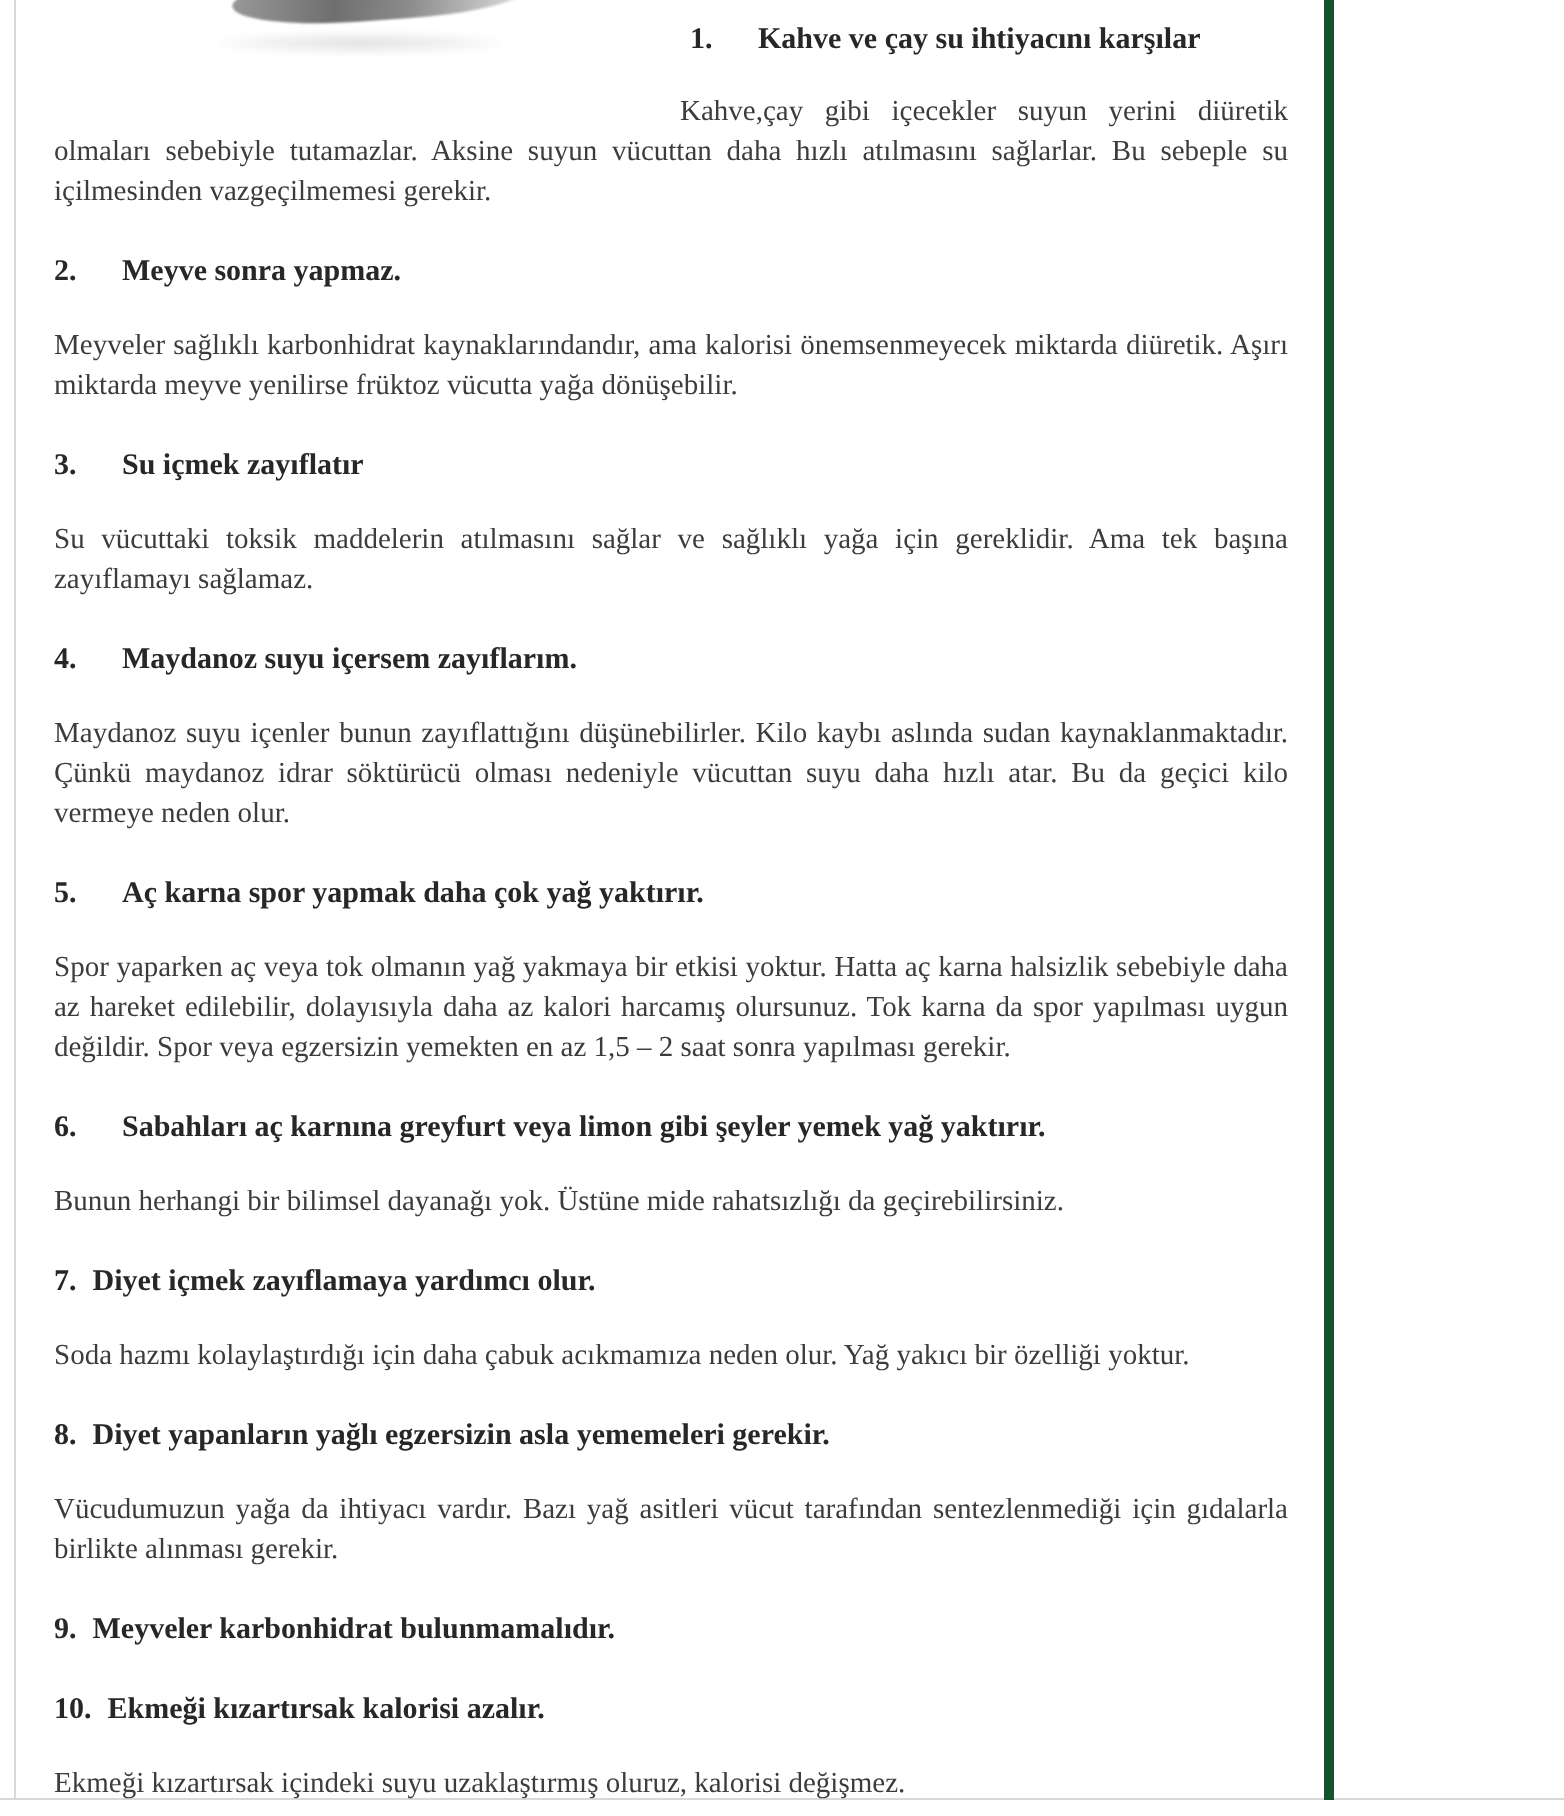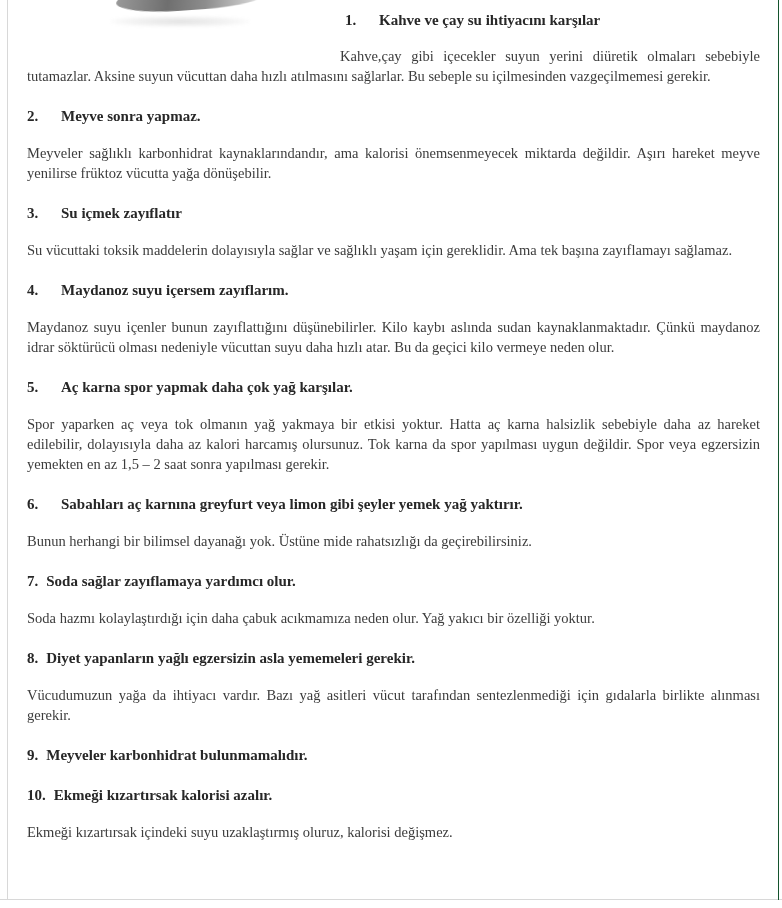--- a/index.html
+++ b/index.html
@@ -12,24 +12,24 @@
     position: relative;
     width: 782px;
     height: 908px;
     background: #ffffff;
     overflow: hidden;
   }
   .content-box {
     position: absolute;
     left: 7px;
     top: 0;
-    width: 772px;
+    width: 660px;
     height: 900px;
     border-left: 1px solid #d8d8d8;
-    border-right: 1px solid #14532d;
+    border-right: 5px solid #14532d;
     box-sizing: border-box;
     padding: 0 18px 0 19px;
     overflow: hidden;
   }
   .bottom-rule {
     position: absolute;
     left: 0;
     top: 899px;
     width: 782px;
     height: 1px;
@@ -99,44 +99,44 @@
     <div class="photo-shadow"></div>
 
     <h3 class="sec-heading first-heading">
       <span class="num wide">1.</span><span>Kahve ve çay su ihtiyacını karşılar</span>
     </h3>
     <p class="sec-body first-body">Kahve,çay gibi içecekler suyun yerini diüretik olmaları sebebiyle tutamazlar. Aksine suyun vücuttan daha hızlı atılmasını sağlarlar. Bu sebeple su içilmesinden vazgeçilmemesi gerekir.</p>
 
     <h3 class="sec-heading">
       <span class="num wide">2.</span><span>Meyve sonra yapmaz.</span>
     </h3>
-    <p class="sec-body">Meyveler sağlıklı karbonhidrat kaynaklarındandır, ama kalorisi önemsenmeyecek miktarda değildir. Aşırı hareket meyve yenilirse früktoz vücutta yağa dönüşebilir.</p>
+    <p class="sec-body">Meyveler sağlıklı karbonhidrat kaynaklarındandır, ama kalorisi önemsenmeyecek miktarda diüretik. Aşırı miktarda meyve yenilirse früktoz vücutta yağa dönüşebilir.</p>
 
     <h3 class="sec-heading">
       <span class="num wide">3.</span><span>Su içmek zayıflatır</span>
     </h3>
-    <p class="sec-body">Su vücuttaki toksik maddelerin dolayısıyla sağlar ve sağlıklı yaşam için gereklidir. Ama tek başına zayıflamayı sağlamaz.</p>
+    <p class="sec-body">Su vücuttaki toksik maddelerin atılmasını sağlar ve sağlıklı yağa için gereklidir. Ama tek başına zayıflamayı sağlamaz.</p>
 
     <h3 class="sec-heading">
       <span class="num wide">4.</span><span>Maydanoz suyu içersem zayıflarım.</span>
     </h3>
     <p class="sec-body">Maydanoz suyu içenler bunun zayıflattığını düşünebilirler. Kilo kaybı aslında sudan kaynaklanmaktadır. Çünkü maydanoz idrar söktürücü olması nedeniyle vücuttan suyu daha hızlı atar. Bu da geçici kilo vermeye neden olur.</p>
 
     <h3 class="sec-heading">
-      <span class="num wide">5.</span><span>Aç karna spor yapmak daha çok yağ karşılar.</span>
+      <span class="num wide">5.</span><span>Aç karna spor yapmak daha çok yağ yaktırır.</span>
     </h3>
     <p class="sec-body">Spor yaparken aç veya tok olmanın yağ yakmaya bir etkisi yoktur. Hatta aç karna halsizlik sebebiyle daha az hareket edilebilir, dolayısıyla daha az kalori harcamış olursunuz. Tok karna da spor yapılması uygun değildir. Spor veya egzersizin yemekten en az 1,5 – 2 saat sonra yapılması gerekir.</p>
 
     <h3 class="sec-heading">
       <span class="num wide">6.</span><span>Sabahları aç karnına greyfurt veya limon gibi şeyler yemek yağ yaktırır.</span>
     </h3>
     <p class="sec-body">Bunun herhangi bir bilimsel dayanağı yok. Üstüne mide rahatsızlığı da geçirebilirsiniz.</p>
 
     <h3 class="sec-heading">
-      <span class="num narrow">7.</span><span>Soda sağlar zayıflamaya yardımcı olur.</span>
+      <span class="num narrow">7.</span><span>Diyet içmek zayıflamaya yardımcı olur.</span>
     </h3>
     <p class="sec-body">Soda hazmı kolaylaştırdığı için daha çabuk acıkmamıza neden olur. Yağ yakıcı bir özelliği yoktur.</p>
 
     <h3 class="sec-heading">
       <span class="num narrow">8.</span><span>Diyet yapanların yağlı egzersizin asla yememeleri gerekir.</span>
     </h3>
     <p class="sec-body">Vücudumuzun yağa da ihtiyacı vardır. Bazı yağ asitleri vücut tarafından sentezlenmediği için gıdalarla birlikte alınması gerekir.</p>
 
     <h3 class="sec-heading">
       <span class="num narrow">9.</span><span>Meyveler karbonhidrat bulunmamalıdır.</span>

